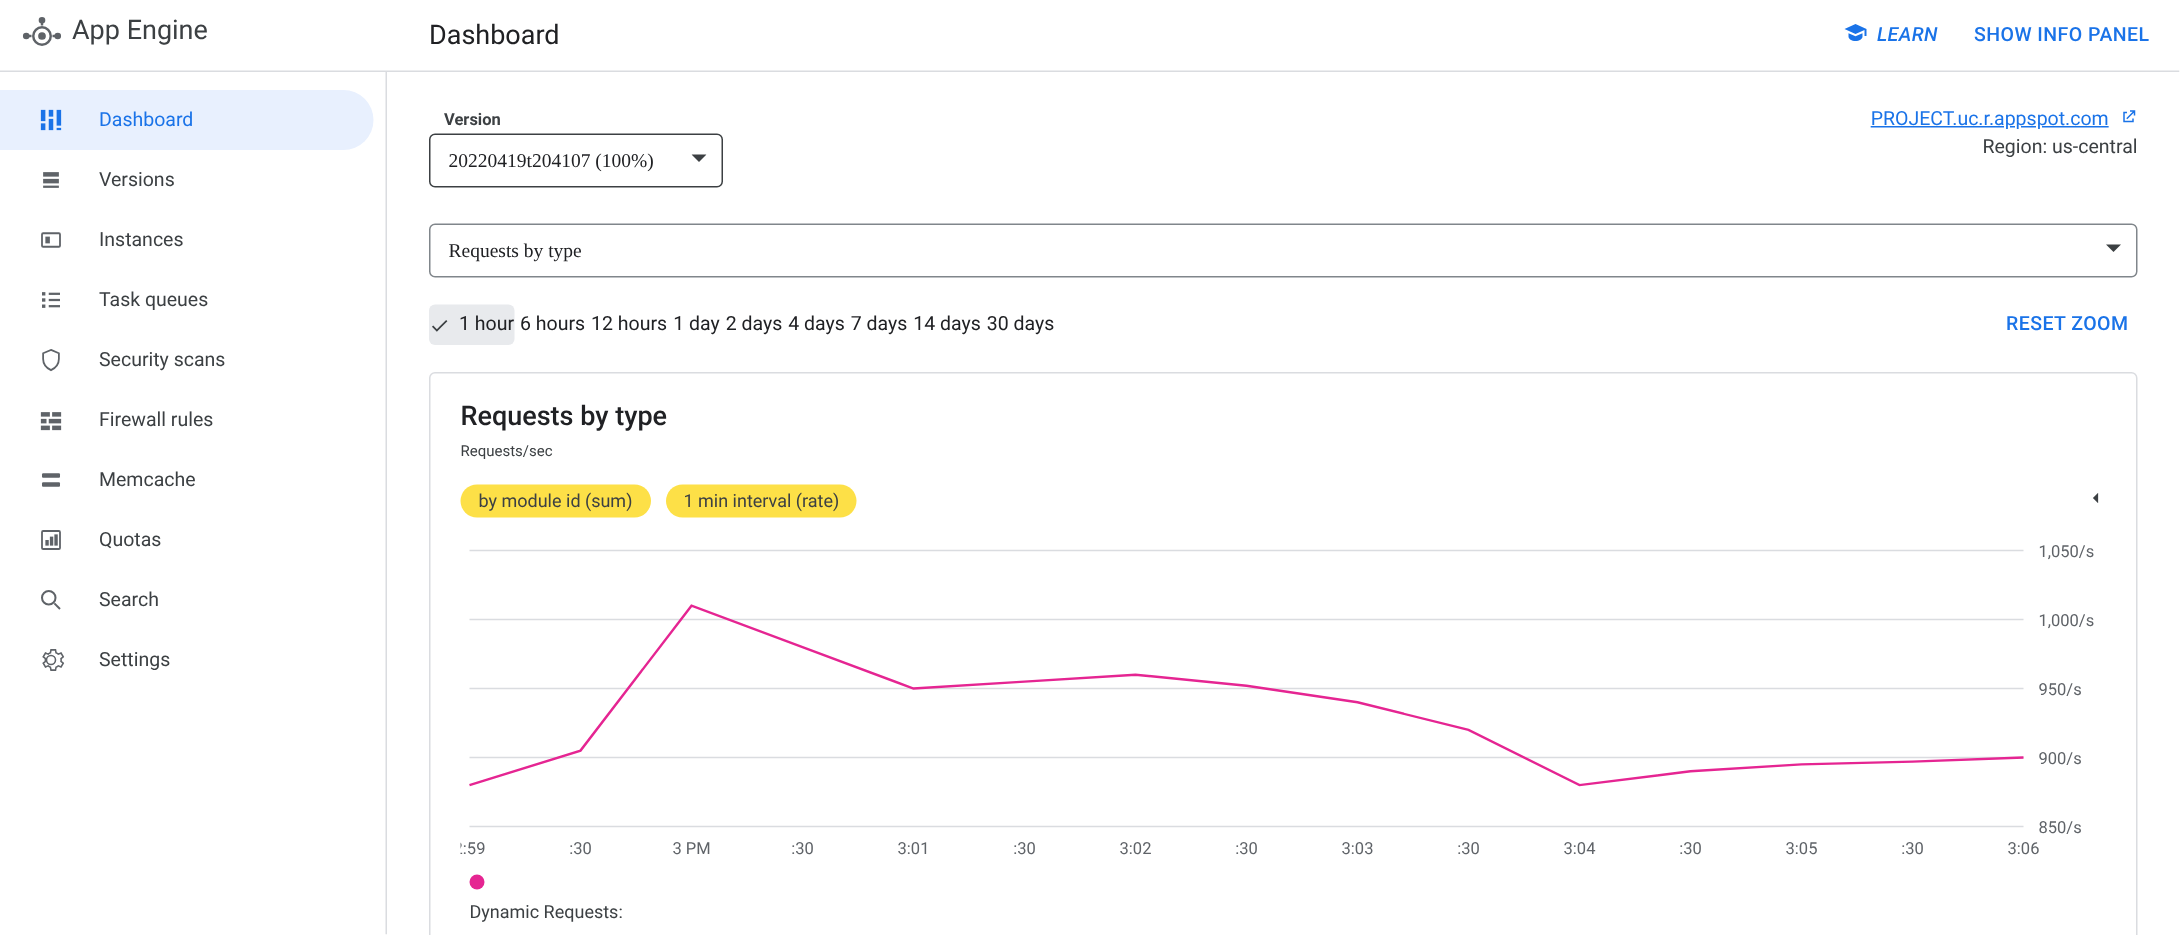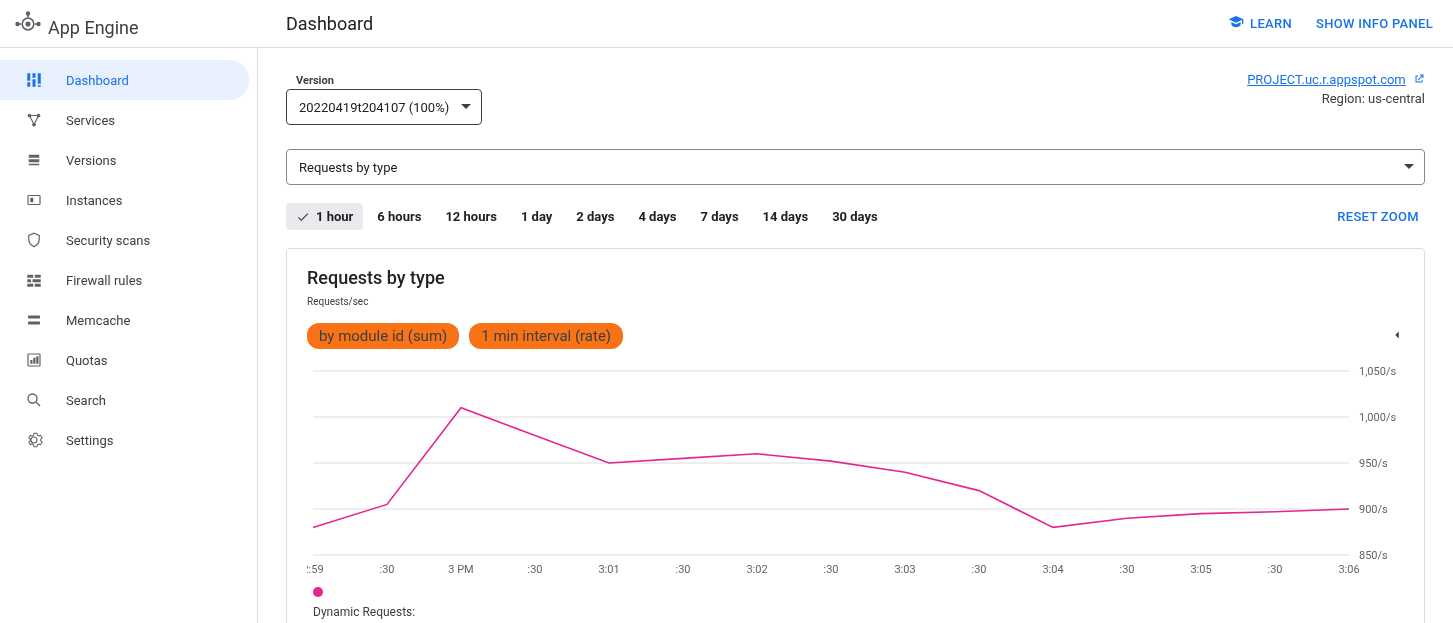--- a/index.html
+++ b/index.html
@@ -1,56 +1,56 @@
 <!DOCTYPE html>
 <html><head>
   <meta charset="utf-8">
   <style>
     * { box-sizing: border-box; margin: 0; padding: 0; }
     body { font-family: Roboto, "Helvetica Neue", Arial, sans-serif; font-size: 13px; color: #202124; background: #fff; width: 1453px; height: 623px; overflow: hidden; }
     .topbar { display: flex; align-items: center; height: 48px; border-bottom: 1px solid #dadce0; }
-    .brand { display: flex; align-items: flex-end; width: 258px; padding-left: 8px; font-size: 18px; font-weight: 400; color: #3c4043; }
+    .brand { display: flex; align-items: flex-start; width: 258px; padding-left: 8px; font-size: 18px; font-weight: 400; color: #3c4043; }
     .brand-icon { width: 40px; display:flex; align-items:center; justify-content:center; }
     .brand-icon svg { width: 28px; height: 28px; stroke:#5f6368; fill:none; stroke-width:1.4; }
     .top-title { font-size: 18px; color: #202124; padding-left: 28px; flex: 0 0 auto; }
     .top-spacer { flex: 1; }
-    .learn { color: #1a73e8; font-size: 13px; font-weight: 500; letter-spacing: .3px; display:flex; align-items:center; gap:6px; padding: 0 16px; cursor:pointer; }
+    .learn { color: #1a73e8; font-size: 13px; font-weight: 500; letter-spacing: .3px; display:flex; align-items:center; gap:6px; padding: 0 16px; cursor:pointer;font-style:italic; }
     .learn svg { width:16px; height:16px; fill:#1a73e8; }
     .show-panel { color: #1a73e8; font-size: 13px; font-weight: 500; letter-spacing: .3px; padding: 0 20px 0 8px; cursor:pointer; }
     .layout { display:flex; height: calc(623px - 48px); }
     .sidebar { width: 258px; border-right: 1px solid #dadce0; padding-top: 12px; }
     .nav-item { display:flex; align-items:center; height: 40px; padding-left: 24px; gap: 22px; cursor:pointer; font-size: 13px; color:#3c4043; }
     .nav-item .nav-icon { width: 20px; display:flex; align-items:center; justify-content:center; }
     .nav-item .nav-icon svg { width:18px; height:18px; fill:#5f6368; }
     .nav-item.active { background: #e8f0fe; color:#1a73e8; border-radius: 0 20px 20px 0; margin-right: 8px; }
     .nav-item.active .nav-icon svg { fill:#1a73e8; }
     .main { flex:1; padding: 24px 28px 0 28px; overflow:auto; }
     .row1 { display:flex; justify-content:space-between; align-items:flex-start;gap:36px; }
     .version-block label { font-size: 11px; font-weight: 700; color:#3c4043; padding-left: 10px; }
-    .select { display:flex; align-items:center; justify-content:space-between; border:1px solid #3c4043; border-radius:4px; height:36px; padding:0 10px 0 12px; margin-top:2px; cursor:pointer; min-width: 196px; font-size:13px; }
+    .select { display:flex; align-items:center; justify-content:space-between; border:1px solid #3c4043; border-radius:4px; height:36px; padding:0 10px 0 12px; margin-top:2px; cursor:pointer; min-width: 196px; font-size:13px;font-family:Liberation Serif, serif; }
     .select.light { border-color:#80868b; }
     .select .caret { margin-left: 12px; }
     .caret svg { width:10px; height:10px; fill:#3c4043; }
     .proj { text-align:right; font-size:13px; }
     .proj a { color:#1a73e8; text-decoration:underline; cursor:pointer; }
     .proj .ext { margin-left:4px; }
     .proj .ext svg { width:12px; height:12px; fill:#1a73e8; vertical-align: -1px; }
     .proj .region { color:#3c4043; margin-top:4px; }
     .metric-select { margin-top: 24px; }
     .ranges-row { display:flex; align-items:center; margin-top: 18px; }
     .ranges { display:flex; gap: 4px; }
-    .range { padding: 6px 10px; border-radius:4px; font-size: 13px; font-weight:700; color:#202124; cursor:pointer; }
+    .range { padding: 6px 0; border-radius:4px; font-size: 13px; font-weight:400; color:#202124; cursor:pointer; }
     .range.active { background:#e8eaed; display:flex; align-items:center; gap:6px; }
     .range.active svg { width:14px; height:14px; fill:#3c4043; }
     .reset-zoom { margin-left:auto; color:#1a73e8; font-size:13px; font-weight:500; letter-spacing:.3px; cursor:pointer; margin-right: 6px; text-align: center; }
     .card { border:1px solid #dadce0; border-radius:4px; margin-top: 18px; padding: 18px 20px 12px 20px; }
     .card h2 { font-size: 18px; font-weight:500; color:#202124; }
     .sub { font-size:10px; color:#3c4043; margin-top:8px; }
     .chips { display:flex; align-items:center; gap:10px; margin-top: 16px; }
-    .chip { background:#f97316; border-radius: 12px; padding: 4px 12px; font-size:15px; color:#3c4043; }
+    .chip { background:#fde047; border-radius: 12px; padding: 4px 12px; font-size:12px; color:#3c4043; }
     .chips-spacer { flex:1; }
     .legend-toggle { cursor:pointer; }
     .legend-toggle svg { width:14px; height:14px; fill:#3c4043; }
     .chart-wrap { position:relative; margin-top: 12px; height: 220px; }
     #chart { width:100%; height:100%; }
     .grid-line { stroke:#dadce0; stroke-width:1; }
     .series-line { stroke:#e52592; stroke-width:1.6; fill:none; }
     .axis-label { font-size:11px; fill:#5f6368; }
     .legend { display:flex; align-items:flex-start; gap:8px; margin-top: 6px; padding-left: 6px; font-size:12px; color:#3c4043;flex-direction:column; }
     .legend .dot { width:10px; height:10px; border-radius:50%; background:#e52592; }
@@ -96,46 +96,48 @@
             <rect x="3" y="15" width="4" height="6"></rect>
             <rect x="10" y="11" width="4" height="10"></rect>
             <rect x="17" y="19" width="4" height="2"></rect>
           </svg>
         </span>
       <span>Dashboard</span>
     </div>
     <div class="nav-item">
       <span class="nav-icon">
           <svg viewBox="0 0 24 24">
-            <circle cx="6" cy="6" r="2.5"></circle>
-            <circle cx="18" cy="6" r="2.5"></circle>
-            <circle cx="12" cy="18" r="2.5"></circle>
-            <path d="M7 8l4 8M17 8l-4 8M8 6h8" stroke="#5f6368" stroke-width="1.5" fill="none"></path>
-          </svg>
-        </span>
-      <span>Services</span>
-    </div>
-    <div class="nav-item">
-      <span class="nav-icon">
-          <svg viewBox="0 0 24 24">
             <rect x="5" y="5" width="14" height="4"></rect>
             <rect x="5" y="11" width="14" height="4"></rect>
             <rect x="5" y="17" width="14" height="2"></rect>
           </svg>
         </span>
       <span>Versions</span>
     </div>
     <div class="nav-item">
       <span class="nav-icon">
           <svg viewBox="0 0 24 24">
             <rect x="4" y="6" width="16" height="12" rx="1" fill="none" stroke="#5f6368" stroke-width="1.6"></rect>
             <rect x="7" y="9" width="4" height="6"></rect>
           </svg>
         </span>
       <span>Instances</span>
+    </div>
+    <div class="nav-item">
+      <span class="nav-icon">
+          <svg viewBox="0 0 24 24">
+            <rect x="4" y="5" width="3" height="3"></rect>
+            <rect x="4" y="10.5" width="3" height="3"></rect>
+            <rect x="4" y="16" width="3" height="3"></rect>
+            <rect x="10" y="5.5" width="10" height="2"></rect>
+            <rect x="10" y="11" width="10" height="2"></rect>
+            <rect x="10" y="16.5" width="10" height="2"></rect>
+          </svg>
+        </span>
+      <span>Task queues</span>
     </div>
     <div class="nav-item">
       <span class="nav-icon">
           <svg viewBox="0 0 24 24">
             <path d="M12 3l7 3v5c0 5-3 8-7 10-4-2-7-5-7-10V6z" fill="none" stroke="#5f6368" stroke-width="1.6"></path>
           </svg>
         </span>
       <span>Security scans</span>
     </div>
     <div class="nav-item">

